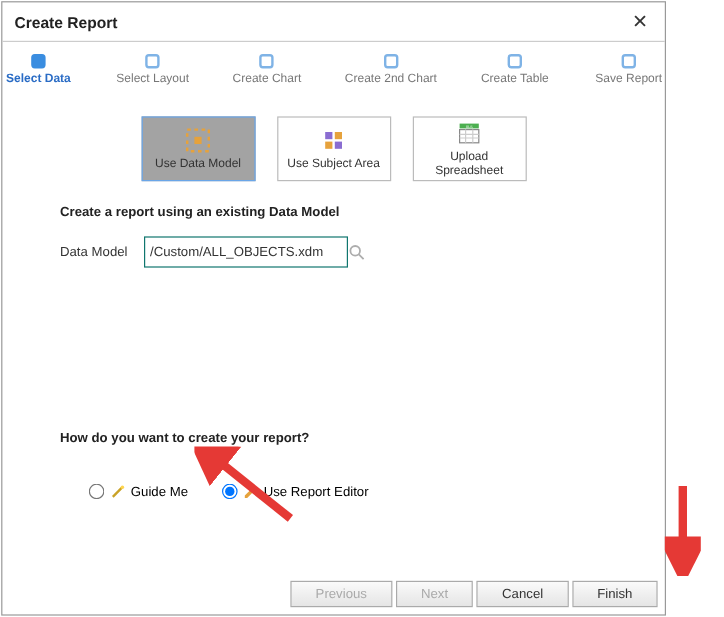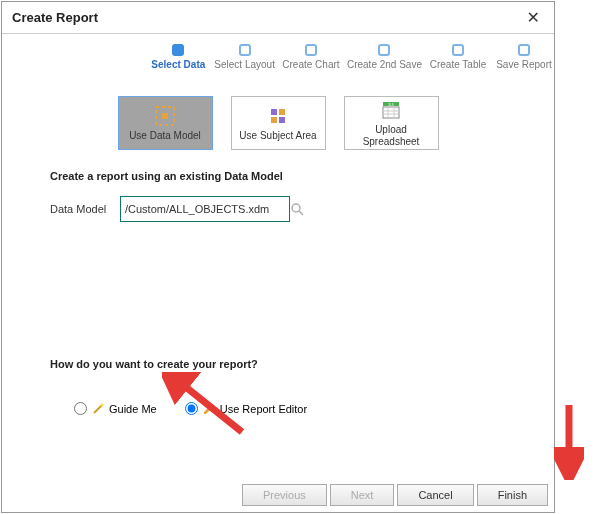--- a/index.html
+++ b/index.html
@@ -1,21 +1,21 @@
 <!DOCTYPE html>
 <html><head>
 <meta charset="utf-8">
 <style>
 *{box-sizing:border-box;margin:0;padding:0;font-family:Arial,Helvetica,sans-serif}
 body{background:#fff;width:603px;height:514px;position:relative;overflow:hidden}
 .dialog{border:1px solid #999;width:554px;height:512px;margin:1px;position:relative;background:#fff}
 .titlebar{display:flex;justify-content:space-between;align-items:center;padding:6px 10px;border-bottom:1px solid #ccc}
 .title{font-size:13px;font-weight:bold;color:#222}
 .close{font-size:16px;cursor:pointer;color:#333;padding:0 4px}
-.stepper{display:flex;justify-content:flex-end;gap:6px;padding:10px 0 8px}
+.stepper{display:flex;justify-content:space-between;gap:6px;padding:10px 0 8px}
 .step{display:flex;flex-direction:column;align-items:center;font-size:10px;color:#777;min-width:60px}
 .step.active{color:#2a6cc5;font-weight:bold}
 .step .box{width:12px;height:12px;border:2px solid #7fb3e6;border-radius:3px;background:#fff;margin-bottom:3px}
 .step.active .box{background:#3a8de0;border-color:#3a8de0}
 .cards{display:flex;justify-content:center;gap:18px;padding:18px 0 12px}
 .card{width:95px;height:54px;border:1px solid #bbb;display:flex;flex-direction:column;align-items:center;justify-content:center;font-size:10px;color:#333;cursor:pointer;background:#fff;padding:4px}
 .card.selected{border:1px solid #6aa6e8;background:#a3a3a3}
 .card .ic{width:22px;height:22px;margin-bottom:3px;display:flex;align-items:center;justify-content:center}
 .card .lbl{text-align:center;line-height:1.2}
 .section{padding:8px 48px;font-size:11px;color:#222}
@@ -53,21 +53,21 @@
     <div class="step">
         <div class="box"></div>
         <span>Select Layout</span>
       </div>
     <div class="step">
         <div class="box"></div>
         <span>Create Chart</span>
       </div>
     <div class="step">
         <div class="box"></div>
-        <span>Create 2nd Save</span>
+        <span>Create 2nd Chart</span>
       </div>
     <div class="step">
         <div class="box"></div>
         <span>Create Table</span>
       </div>
     <div class="step">
         <div class="box"></div>
         <span>Save Report</span>
       </div>
   </div>

